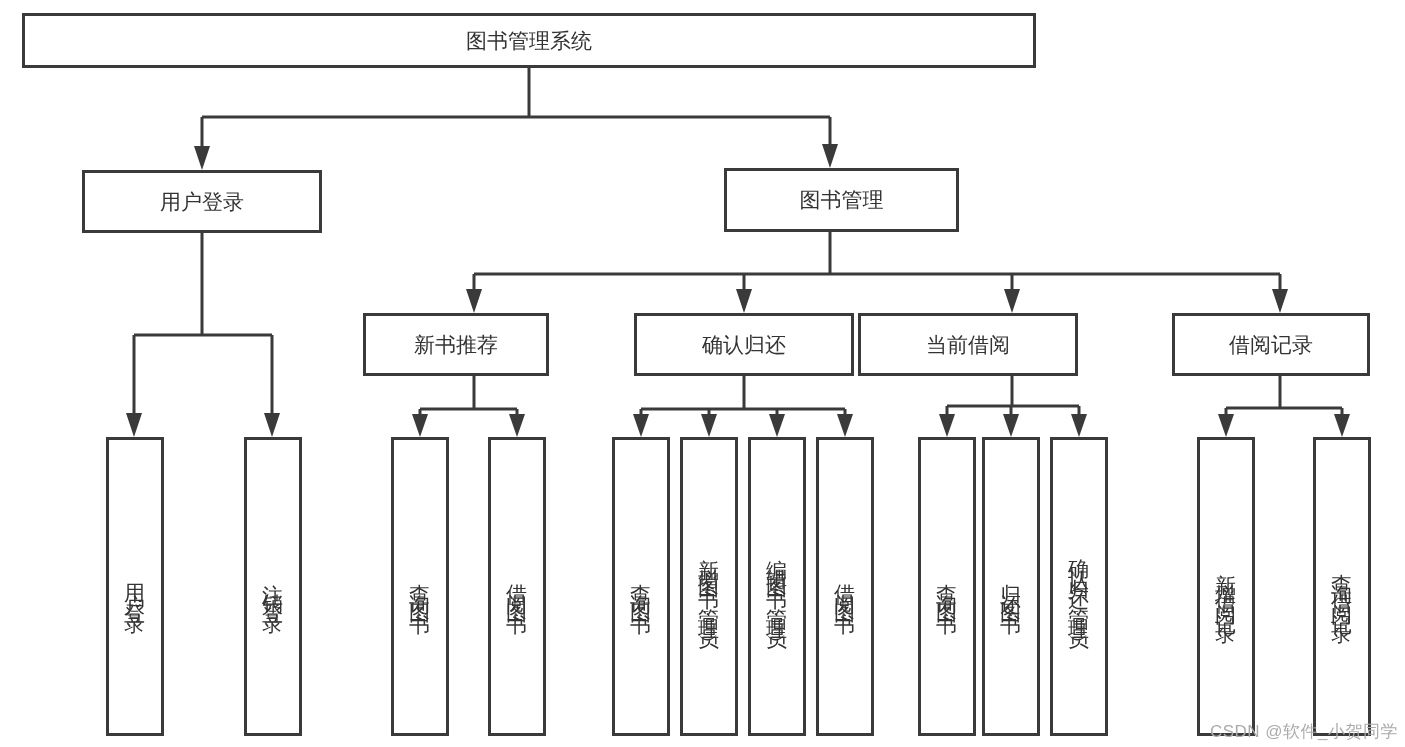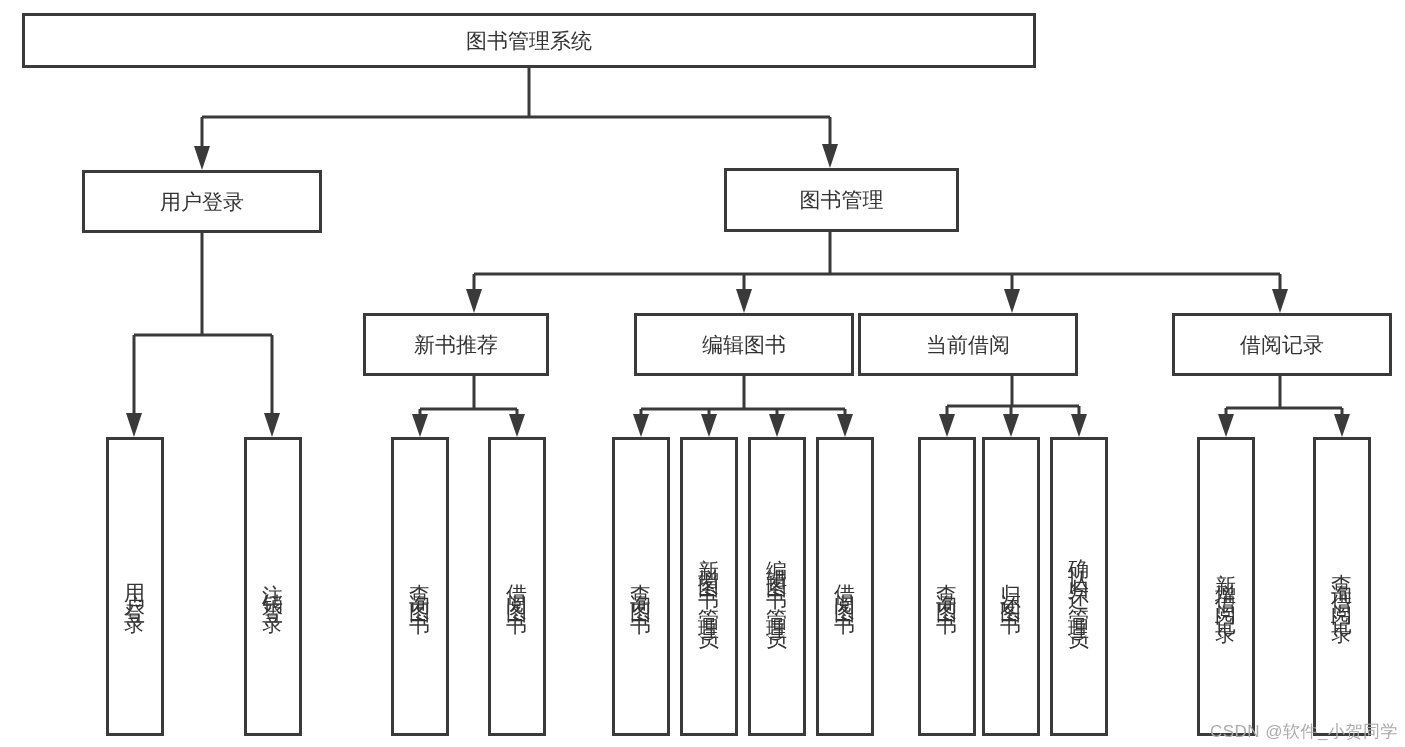--- a/index.html
+++ b/index.html
@@ -94,26 +94,26 @@
     <span>用户登录</span>
   </div>
   <div class="node" style="left:712px; top:168px; width:235px; height:64px;margin-left:12px;">
     <span>图书管理</span>
   </div>
 
   <div class="node" style="left:363px; top:313px; width:186px; height:63px;">
     <span>新书推荐</span>
   </div>
   <div class="node" style="left:634px; top:313px; width:220px; height:63px;">
-    <span>编辑图书</span>
+    <span>确认归还</span>
   </div>
   <div class="node" style="left:858px; top:313px; width:220px; height:63px;">
     <span>当前借阅</span>
   </div>
-  <div class="node" style="left:1172px; top:313px; width:220px; height:63px;font-family:Liberation Mono, monospace;">
+  <div class="node" style="left:1172px; top:313px; width:198px; height:63px;font-family:Liberation Mono, monospace;">
     <span>借阅记录</span>
   </div>
 
   <div class="node v" style="left:106px; top:437px; width:58px; height:299px;">
     <span>用户登录</span>
   </div>
   <div class="node v" style="left:244px; top:437px; width:58px; height:299px;">
     <span>注销登录</span>
   </div>
 

